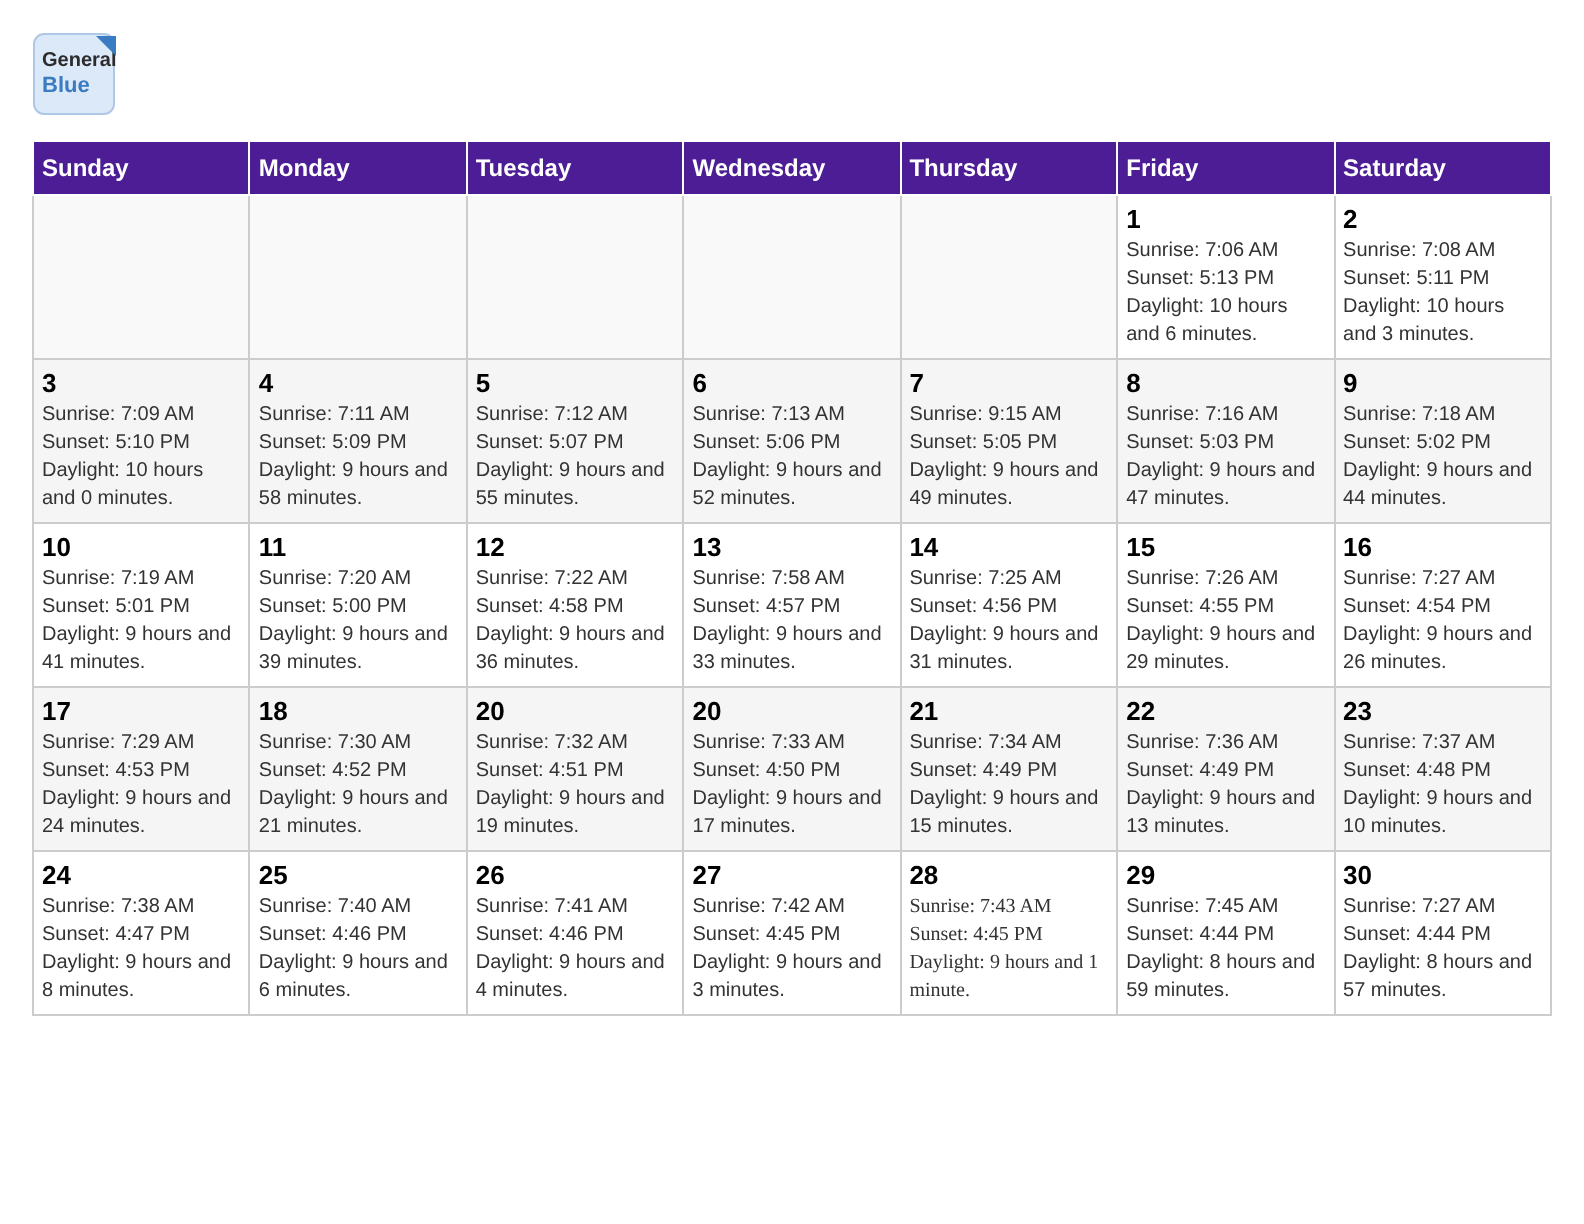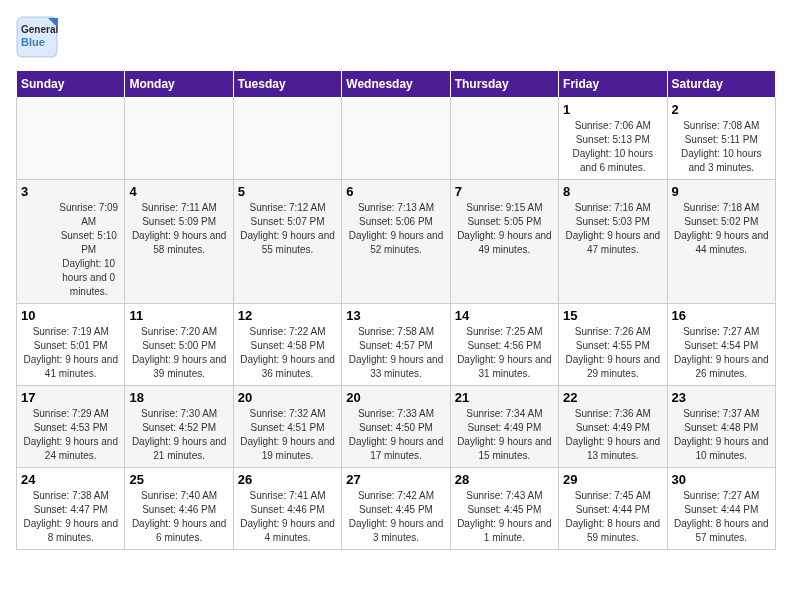--- a/index.html
+++ b/index.html
@@ -62,21 +62,20 @@
     .day-num {
       font-weight: bold;
       font-size: 13px;
       display: block;
       margin-bottom: 2px;
     }
     .day-info {
       font-size: 10px;
       color: #333;
       line-height: 1.4;
-      text-align: center;
     }
     td.empty {
       background: #f9f9f9;
     }
   </style>
 </head>
 <body>
 
 <div class="header">
   <div class="logo">
@@ -121,21 +120,21 @@
         <td>
           <span class="day-num">2</span>
           <div class="day-info" style="white-space: pre-line;">Sunrise: 7:08 AM
 Sunset: 5:11 PM
 Daylight: 10 hours and 3 minutes.</div>
         </td>
       </tr>
       <tr>
         <td>
           <span class="day-num">3</span>
-          <div class="day-info" style="white-space: pre-line; margin-left: 36px;">Sunrise: 7:09 AM
+          <div class="day-info" style="white-space: pre-line;">Sunrise: 7:09 AM
 Sunset: 5:10 PM
 Daylight: 10 hours and 0 minutes.</div>
         </td>
         <td>
           <span class="day-num">4</span>
           <div class="day-info" style="white-space: pre-line;">Sunrise: 7:11 AM
 Sunset: 5:09 PM
 Daylight: 9 hours and 58 minutes.</div>
         </td>
         <td>
@@ -277,21 +276,21 @@
 Daylight: 9 hours and 4 minutes.</div>
         </td>
         <td>
           <span class="day-num">27</span>
           <div class="day-info" style="white-space: pre-line;">Sunrise: 7:42 AM
 Sunset: 4:45 PM
 Daylight: 9 hours and 3 minutes.</div>
         </td>
         <td>
           <span class="day-num">28</span>
-          <div class="day-info" style="white-space: pre-line;">Sunrise: 7:43 AM
+          <div class="day-info" style="white-space: pre-line; font-family: Liberation Serif, serif;">Sunrise: 7:43 AM
 Sunset: 4:45 PM
 Daylight: 9 hours and 1 minute.</div>
         </td>
         <td>
           <span class="day-num">29</span>
           <div class="day-info" style="white-space: pre-line;">Sunrise: 7:45 AM
 Sunset: 4:44 PM
 Daylight: 8 hours and 59 minutes.</div>
         </td>
         <td>

